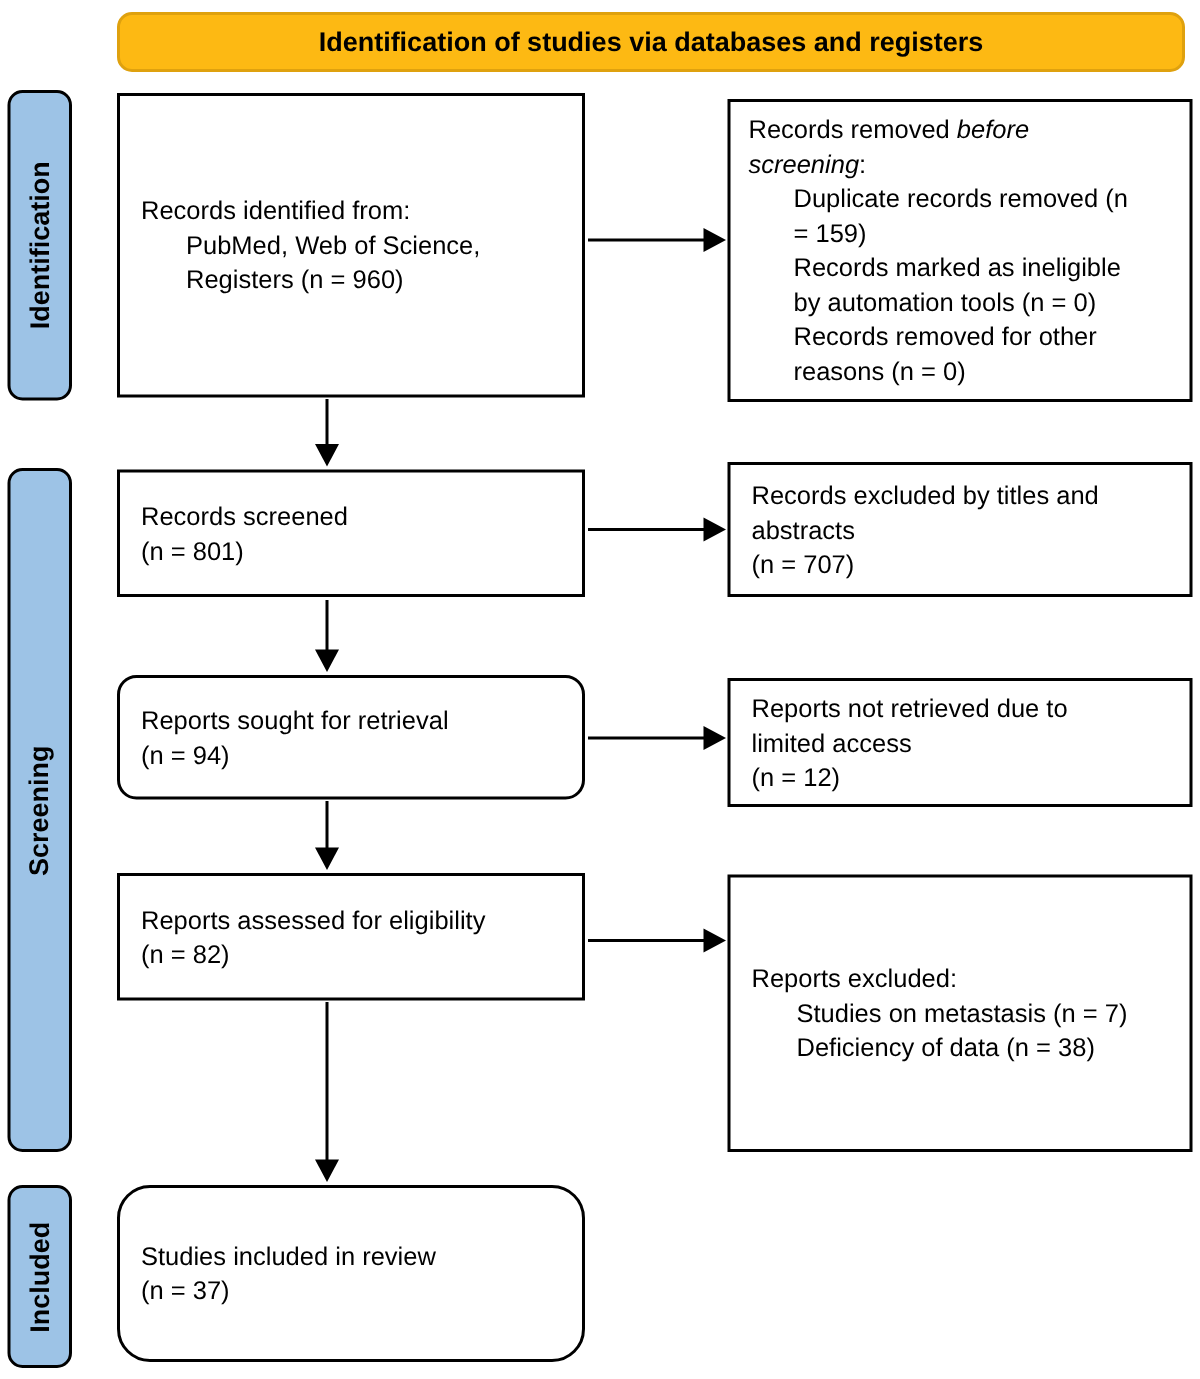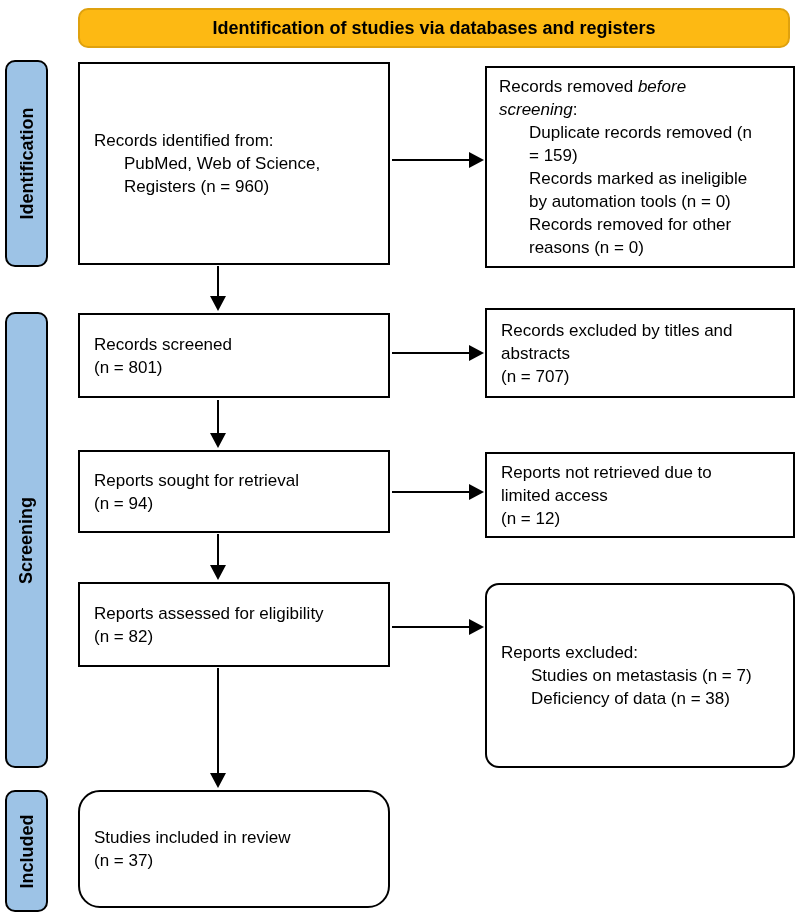--- a/index.html
+++ b/index.html
@@ -60,24 +60,24 @@
     padding: 8px 8px 8px 14px;
   }
   .box .ind { margin-left: 30px; }
   .col-left  { left: 78px;  width: 312px; }
   .col-right { left: 485px; width: 310px; padding-right: 34px; }
 
   #b1 { top: 62px;  height: 203px; }
   #b2 { top: 66px;  height: 202px; padding-left: 12px; }
   #b3 { top: 313px; height: 85px;  }
   #b4 { top: 308px; height: 90px;  }
-  #b5 { top: 450px; height: 83px;  }
+  #b5 { top: 450px; height: 83px; border-radius: 13px;  }
   #b6 { top: 452px; height: 86px;  }
   #b7 { top: 582px; height: 85px;  }
-  #b8 { top: 583px; height: 185px; border-radius: 14px; }
+  #b8 { top: 583px; height: 185px; }
   #b9 { top: 790px; height: 118px; border-radius: 22px; }
 
   
   .arrow-right { position: absolute; height: 16px; }
   .arrow-right .shaft {
     position: absolute; left: 0; right: 12px; top: 7px; height: 2px;
     background: var(--box-border);
   }
   .arrow-right .head {
     position: absolute; right: 0; top: 0;

